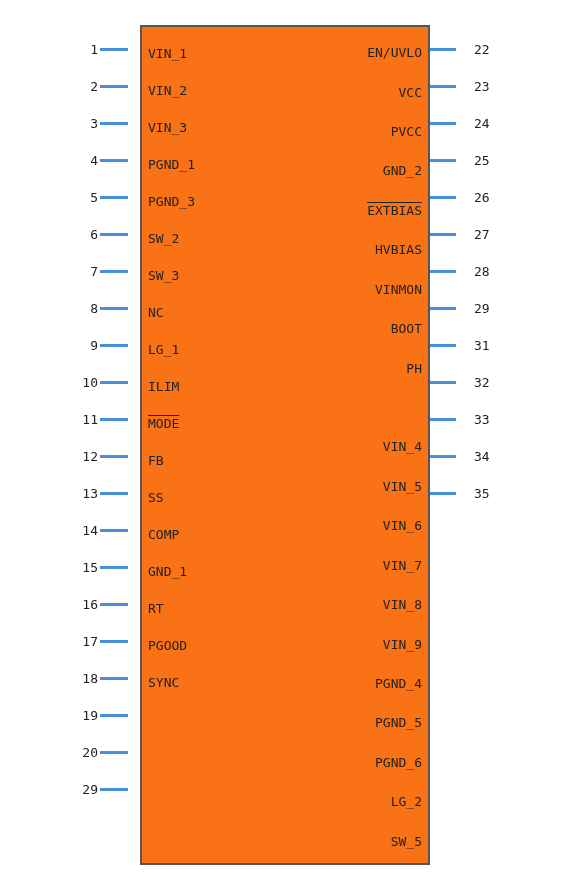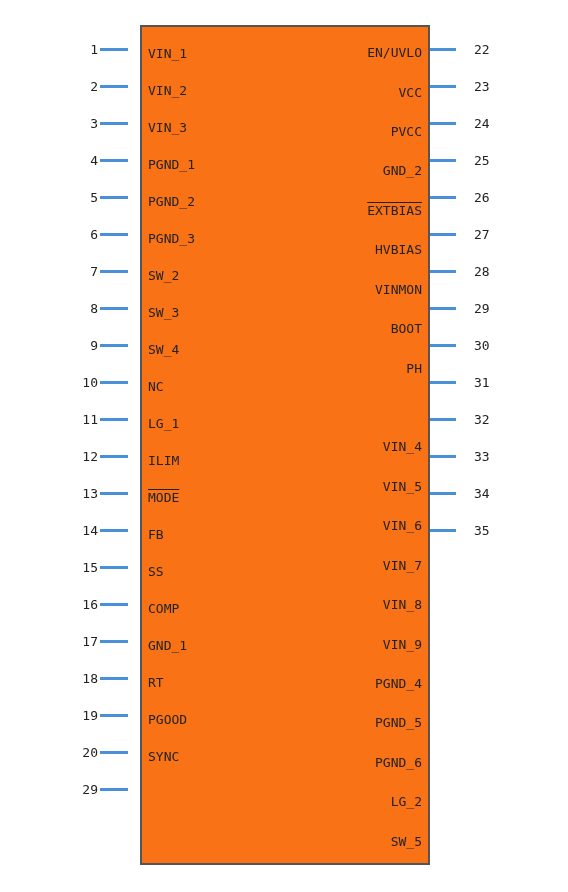--- a/index.html
+++ b/index.html
@@ -251,25 +251,23 @@
           <span class="pin-line-left"></span>
         </div>
       </div>
 
     <div class="ic-body">
       <div class="ic-left-labels" id="ic-left-labels">
       <div class="ic-label">VIN_1</div>
           <div class="ic-label">VIN_2</div>
           <div class="ic-label">VIN_3</div>
           <div class="ic-label">PGND_1</div>
-          <div class="ic-label">PGND_2</div>
           <div class="ic-label">PGND_3</div>
           <div class="ic-label">SW_2</div>
           <div class="ic-label">SW_3</div>
-          <div class="ic-label">SW_4</div>
           <div class="ic-label">NC</div>
           <div class="ic-label">LG_1</div>
           <div class="ic-label">ILIM</div>
           <div class="ic-label">
             <span class="overline">MODE</span>
           </div>
           <div class="ic-label">FB</div>
           <div class="ic-label">SS</div>
           <div class="ic-label">COMP</div>
           <div class="ic-label">GND_1</div>
@@ -332,24 +330,20 @@
         <div class="pin-row-right">
           <span class="pin-line-right"></span>
           <span class="pin-number-right">28</span>
         </div>
         <div class="pin-row-right">
           <span class="pin-line-right"></span>
           <span class="pin-number-right">29</span>
         </div>
         <div class="pin-row-right">
           <span class="pin-line-right"></span>
-          <span class="pin-number-right">30</span>
-        </div>
-        <div class="pin-row-right">
-          <span class="pin-line-right"></span>
           <span class="pin-number-right">31</span>
         </div>
         <div class="pin-row-right">
           <span class="pin-line-right"></span>
           <span class="pin-number-right">32</span>
         </div>
         <div class="pin-row-right">
           <span class="pin-line-right"></span>
           <span class="pin-number-right">33</span>
         </div>

